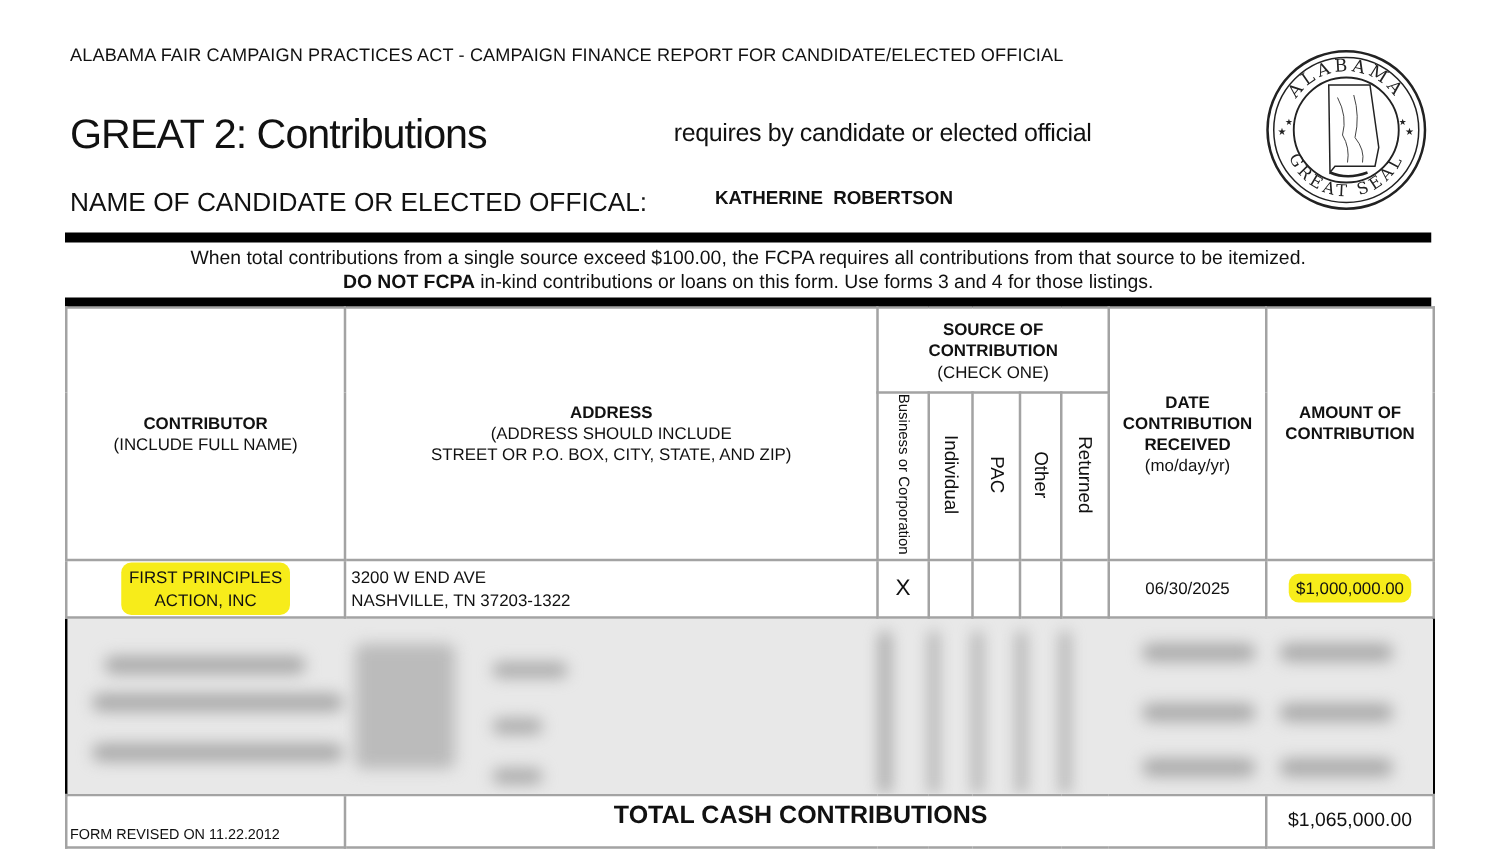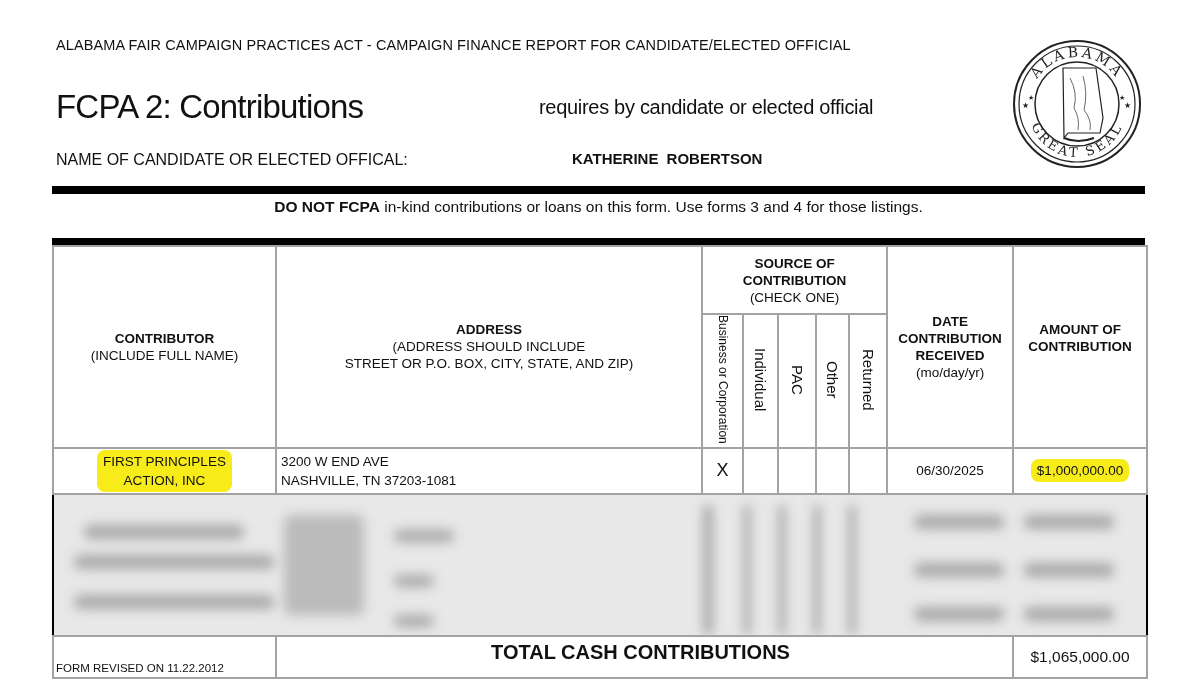--- a/index.html
+++ b/index.html
@@ -2,21 +2,21 @@
 <html><head>
 <meta charset="utf-8">
 <style>
   html, body { margin: 0; padding: 0; background: #ffffff; }
   body { width: 1200px; height: 682px; position: relative; overflow: hidden;
          font-family: "Liberation Sans", sans-serif; color: #111; }
   .abs { position: absolute; }
   .hdr-title { left: 56px; top: 36px; width: 900px; font-size: 14.5px; font-weight: normal; line-height: 19px; letter-spacing: 0.1px; }
   .form-title { left: 56px; top: 88px; font-size: 33px; letter-spacing: -0.8px; }
   .form-sub { left: 539px; top: 96px; font-size: 20px; letter-spacing: -0.3px; }
-  .cand-label { left: 56px; top: 151px; font-size: 16px; }
+  .cand-label { left: 56px; top: 151px; font-size: 21px; }
   .cand-name { left: 572px; top: 150px; font-size: 15px; font-weight: bold; word-spacing: 4px; }
   .seal { left: 1008px; top: 38px; width: 138px; height: 132px; }
   .bar { background: #000; height: 8px; left: 52px; width: 1093px; }
   .notice { left: 52px; top: 197px; width: 1093px; text-align: center; font-size: 15.5px; line-height: 19px; }
   .notice b { font-weight: bold; }
 
   table.grid { position: absolute; left: 52px; top: 245px; width: 1094px; border-collapse: collapse; table-layout: fixed; }
   table.grid td { border: 2px solid #a3a3a3; padding: 0; vertical-align: middle; text-align: center; font-size: 13.5px; }
   .hcell { line-height: 17px; }
   .hcell b { display: block; }
@@ -30,21 +30,21 @@
   .blob { position: absolute; background: #a8a8a8; border-radius: 6px; }
   .row-total td { height: 36px; }
   .total-label { text-align: center; padding-right: 8px !important; font-size: 20px !important; font-weight: bold; vertical-align: top !important; padding-top: 4px !important; }
   .revised { font-size: 11.5px !important; text-align: left !important; padding-left: 2px !important; vertical-align: bottom !important; padding-bottom: 3px !important; }
   .total-val { font-size: 15.5px !important; }
 </style>
 </head>
 <body>
 
 <div class="abs hdr-title">ALABAMA FAIR CAMPAIGN PRACTICES ACT - CAMPAIGN FINANCE REPORT FOR CANDIDATE/ELECTED OFFICIAL</div>
-<div class="abs form-title">FCPA 2: Contributions</div>
+<div class="abs form-title">GREAT 2: Contributions</div>
 <div class="abs form-sub">requires by candidate or elected official</div>
 <div class="abs cand-label">NAME OF CANDIDATE OR ELECTED OFFICAL:</div>
 <div class="abs cand-name">KATHERINE  ROBERTSON</div>
 
 <div class="abs seal">
   <svg width="138" height="132" viewBox="0 0 138 132">
     <circle cx="69" cy="66" r="63" fill="none" stroke="#222" stroke-width="2"></circle>
     <circle cx="69" cy="66" r="58" fill="none" stroke="#222" stroke-width="1.2"></circle>
     <circle cx="69" cy="66" r="42" fill="none" stroke="#222" stroke-width="1.5"></circle>
     <defs>
@@ -59,20 +59,21 @@
     <path d="M56 100 Q70 106 86 100" fill="none" stroke="#222" stroke-width="2"></path>
     <text x="14" y="70" font-size="8" fill="#222">★</text>
     <text x="20" y="62" font-size="7" fill="#222">★</text>
     <text x="116" y="70" font-size="8" fill="#222">★</text>
     <text x="111" y="62" font-size="7" fill="#222">★</text>
   </svg>
 </div>
 
 <div class="abs bar" style="top:186px;"></div>
 <div class="abs notice">
+  <div>When total contributions from a single source exceed $100.00, the FCPA requires all contributions from that source to be itemized.</div>
   <div><b>DO NOT FCPA</b><span> in-kind contributions or loans on this form. Use forms 3 and 4 for those listings.</span></div>
 </div>
 <div class="abs bar" style="top:238px;"></div>
 
 <table class="grid">
   <colgroup>
     <col style="width:223px">
       <col style="width:426px">
       <col style="width:41px">
       <col style="width:35px">
@@ -121,21 +122,21 @@
 
   <tr class="row-data">
     <td>
       <span class="hl">
         <span>FIRST PRINCIPLES</span><br>
         <span>ACTION, INC</span>
       </span>
     </td>
     <td class="addr">
       <div>3200 W END AVE</div>
-      <div>NASHVILLE, TN 37203-1081</div>
+      <div>NASHVILLE, TN 37203-1322</div>
     </td>
     <td style="font-size:18px;">X</td>
     <td></td>
     <td></td>
     <td></td>
     <td></td>
     <td>06/30/2025</td>
     <td><span class="hl">$1,000,000.00</span></td>
   </tr>
 

